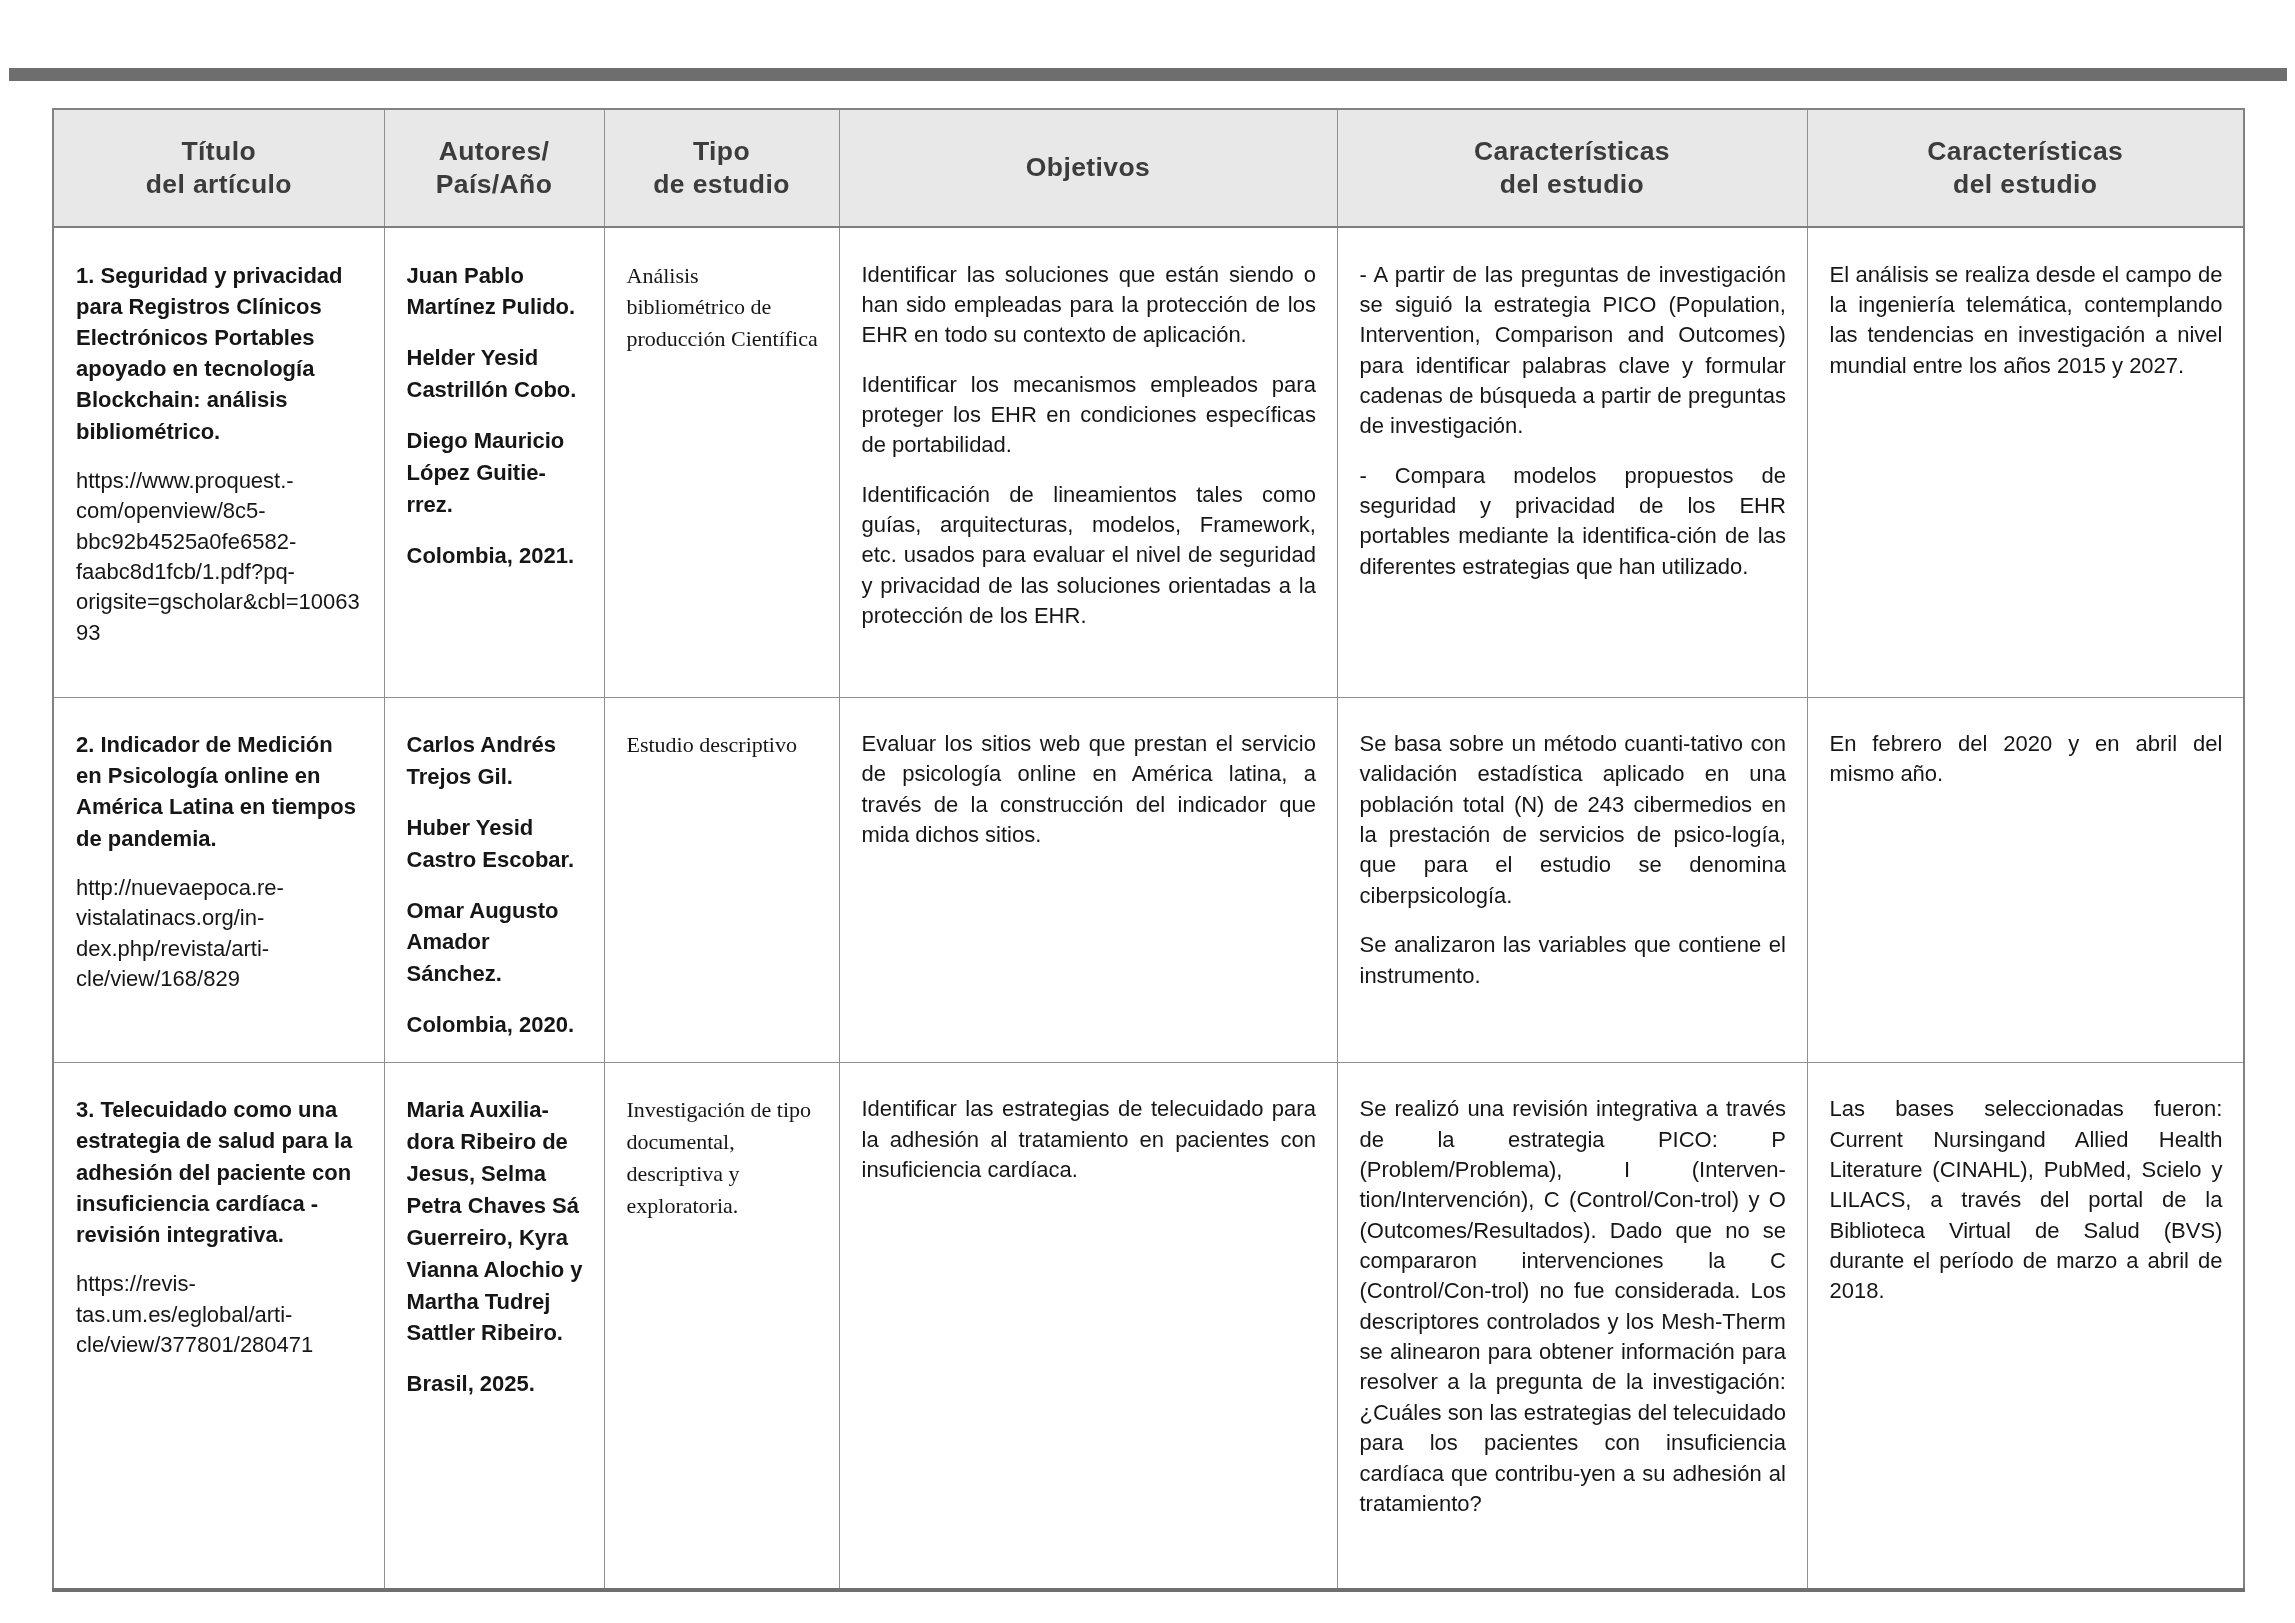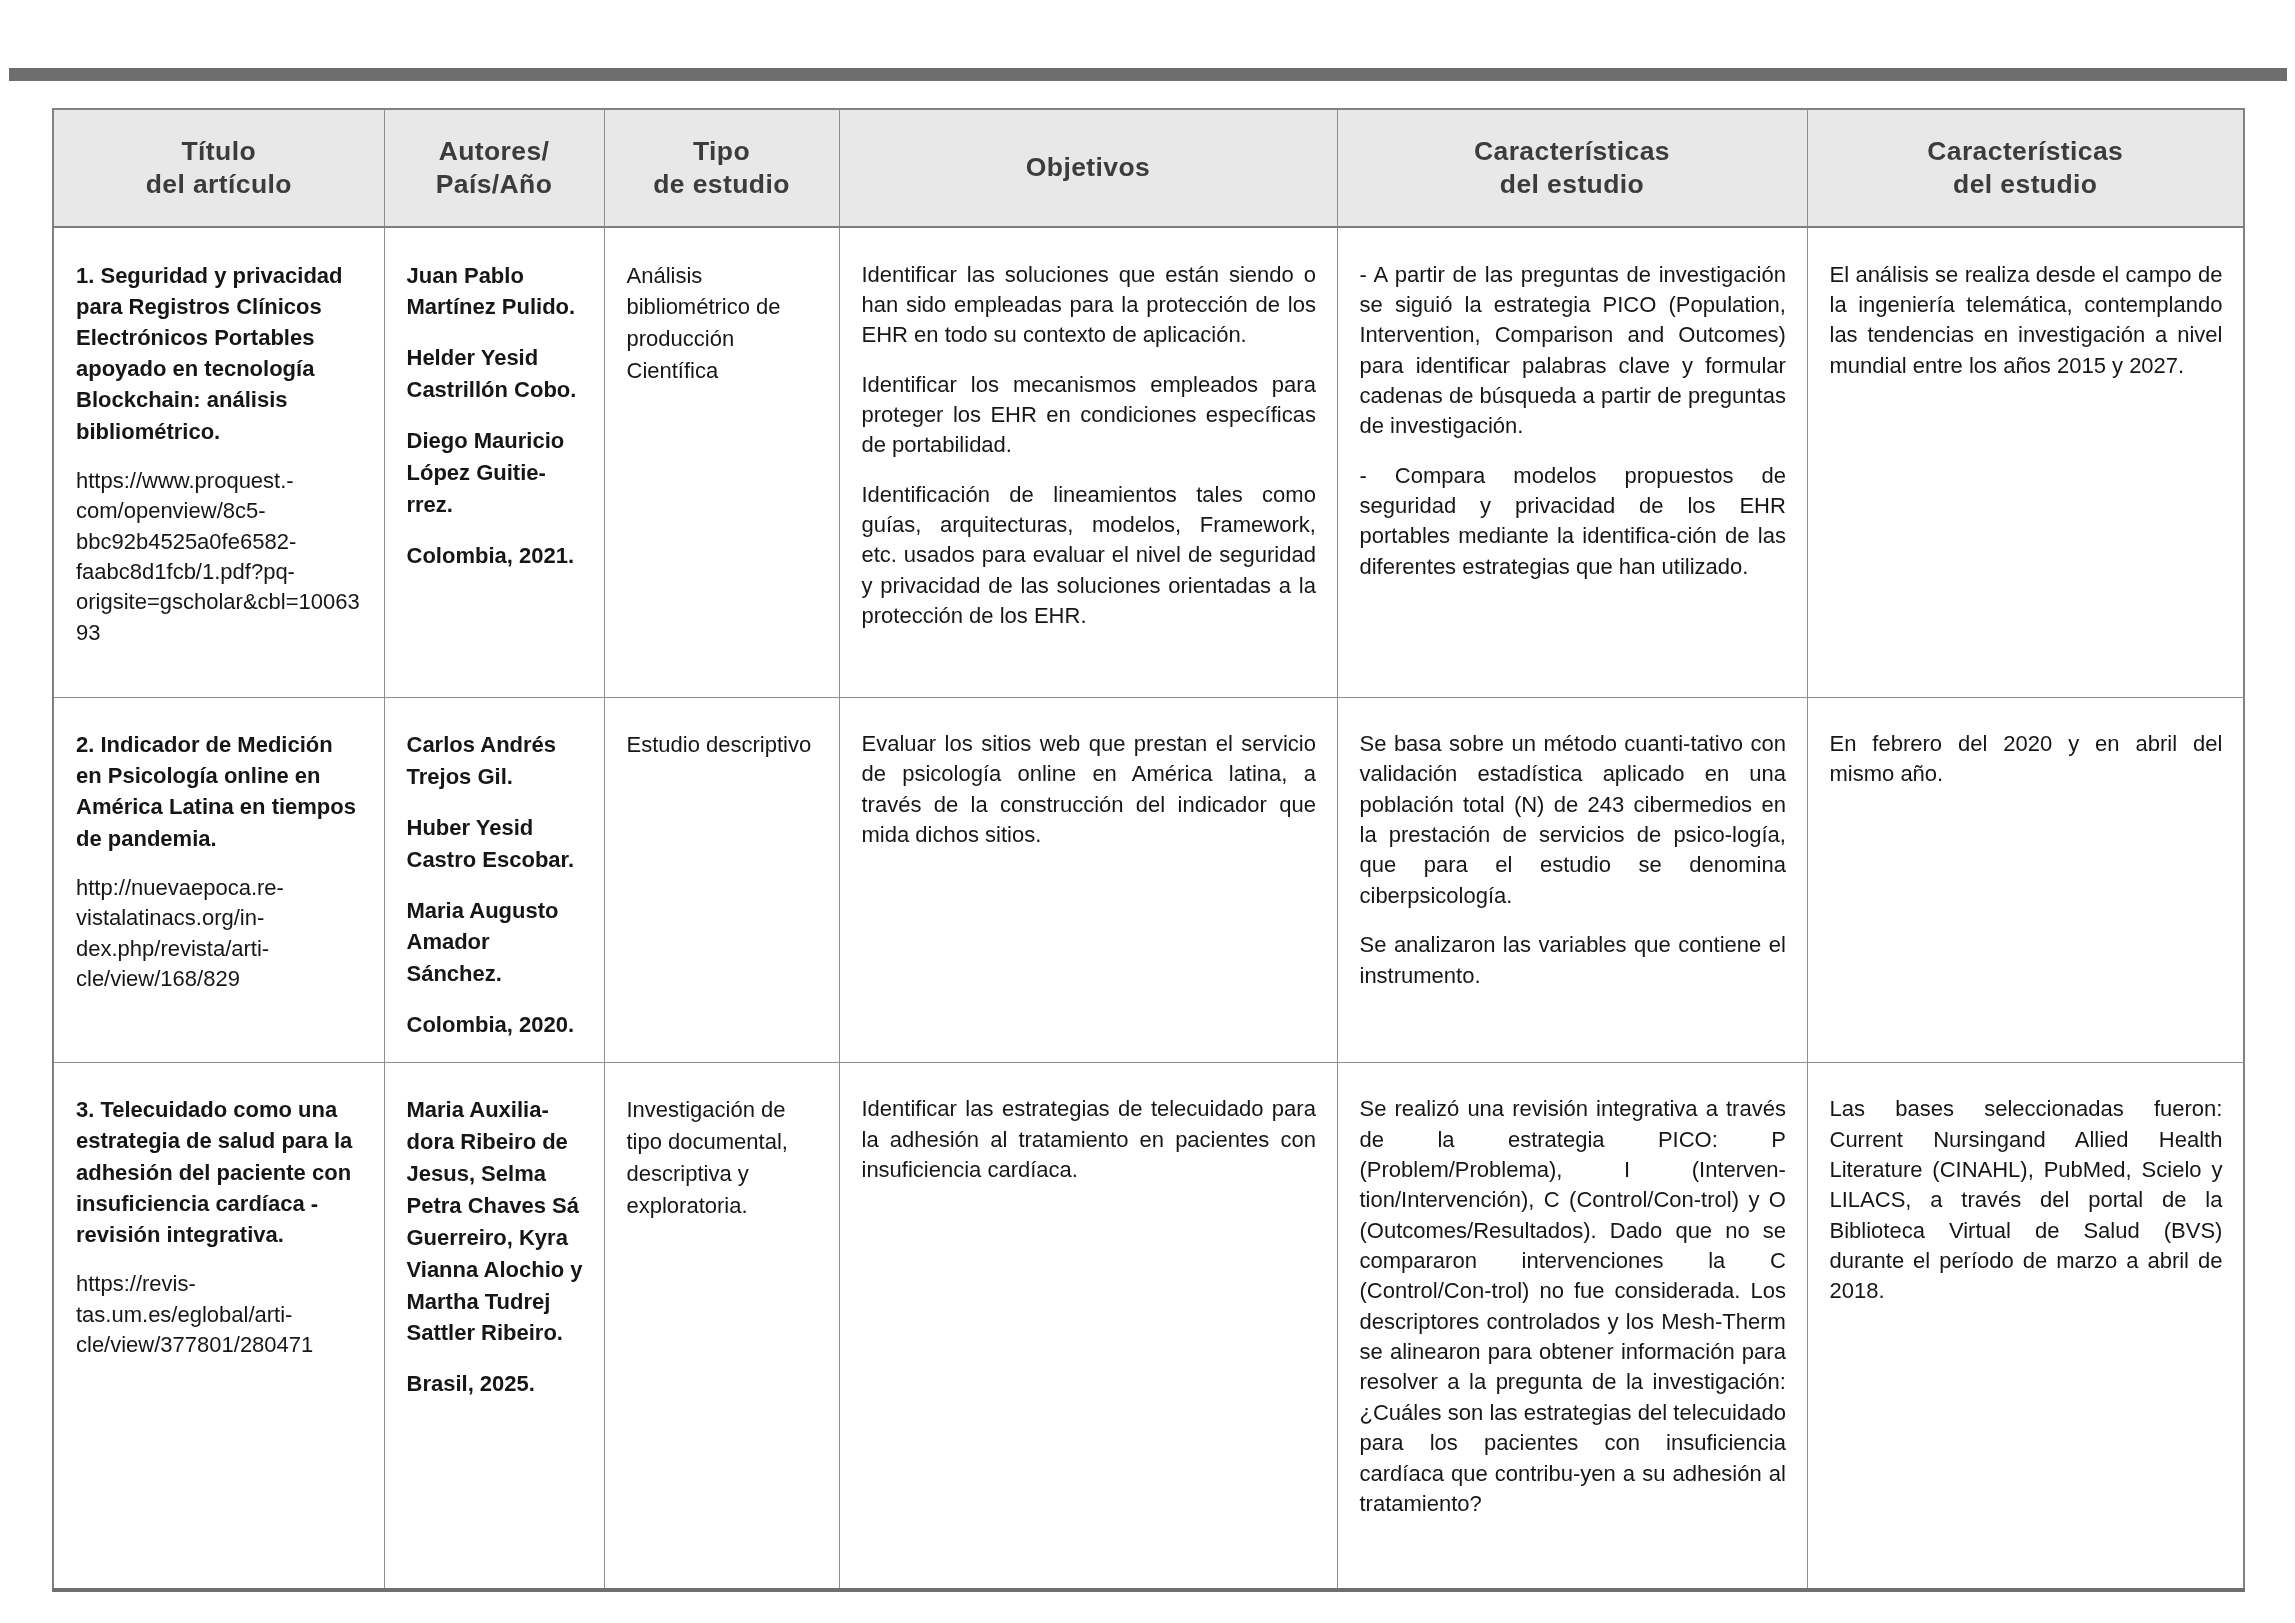--- a/index.html
+++ b/index.html
@@ -65,21 +65,21 @@
   .matrix td p:last-child { margin-bottom: 0; }
   .article-title {
     font-weight: bold;
     line-height: 1.42;
   }
   .article-url {
     overflow-wrap: anywhere;
     word-break: break-word;
   }
   .cell-authors p { line-height: 1.45; font-weight: bold; }
-  .cell-type p { line-height: 1.45; }
+  .cell-type p { line-height: 1.45; font-family: Liberation Serif, serif; }
   .cell-objectives p,
   .cell-char p,
   .cell-char2 p { text-align: justify; }
 </style>
 </head>
 <body>
 
 <div class="top-bar"></div>
 
 <table class="matrix">
@@ -135,21 +135,21 @@
         </td>
       </tr>
       <tr class="row-2">
         <td class="cell cell-article">
           <p class="article-title">2. Indicador de Medición en Psicología online en América Latina en tiempos de pandemia.</p>
           <p class="article-url">http://nuevaepoca.re-vistalatinacs.org/in-dex.php/revista/arti-cle/view/168/829</p>
         </td>
         <td class="cell cell-authors">
           <p>Carlos Andrés Trejos Gil.</p>
           <p>Huber Yesid Castro Escobar.</p>
-          <p>Maria Augusto Amador Sánchez.</p>
+          <p>Omar Augusto Amador Sánchez.</p>
           <p>Colombia, 2020.</p>
         </td>
         <td class="cell cell-type">
           <p>Estudio descriptivo</p>
         </td>
         <td class="cell cell-objectives">
           <p>Evaluar los sitios web  que  prestan  el servicio de psicología online en América latina, a través de la construcción del indicador que mida dichos sitios.</p>
         </td>
         <td class="cell cell-char">
           <p>Se basa sobre un método cuanti-tativo con validación estadística aplicado en una población  total (N)  de 243 cibermedios  en  la prestación  de servicios  de  psico-logía,  que  para  el estudio se denomina ciberpsicología.</p>

